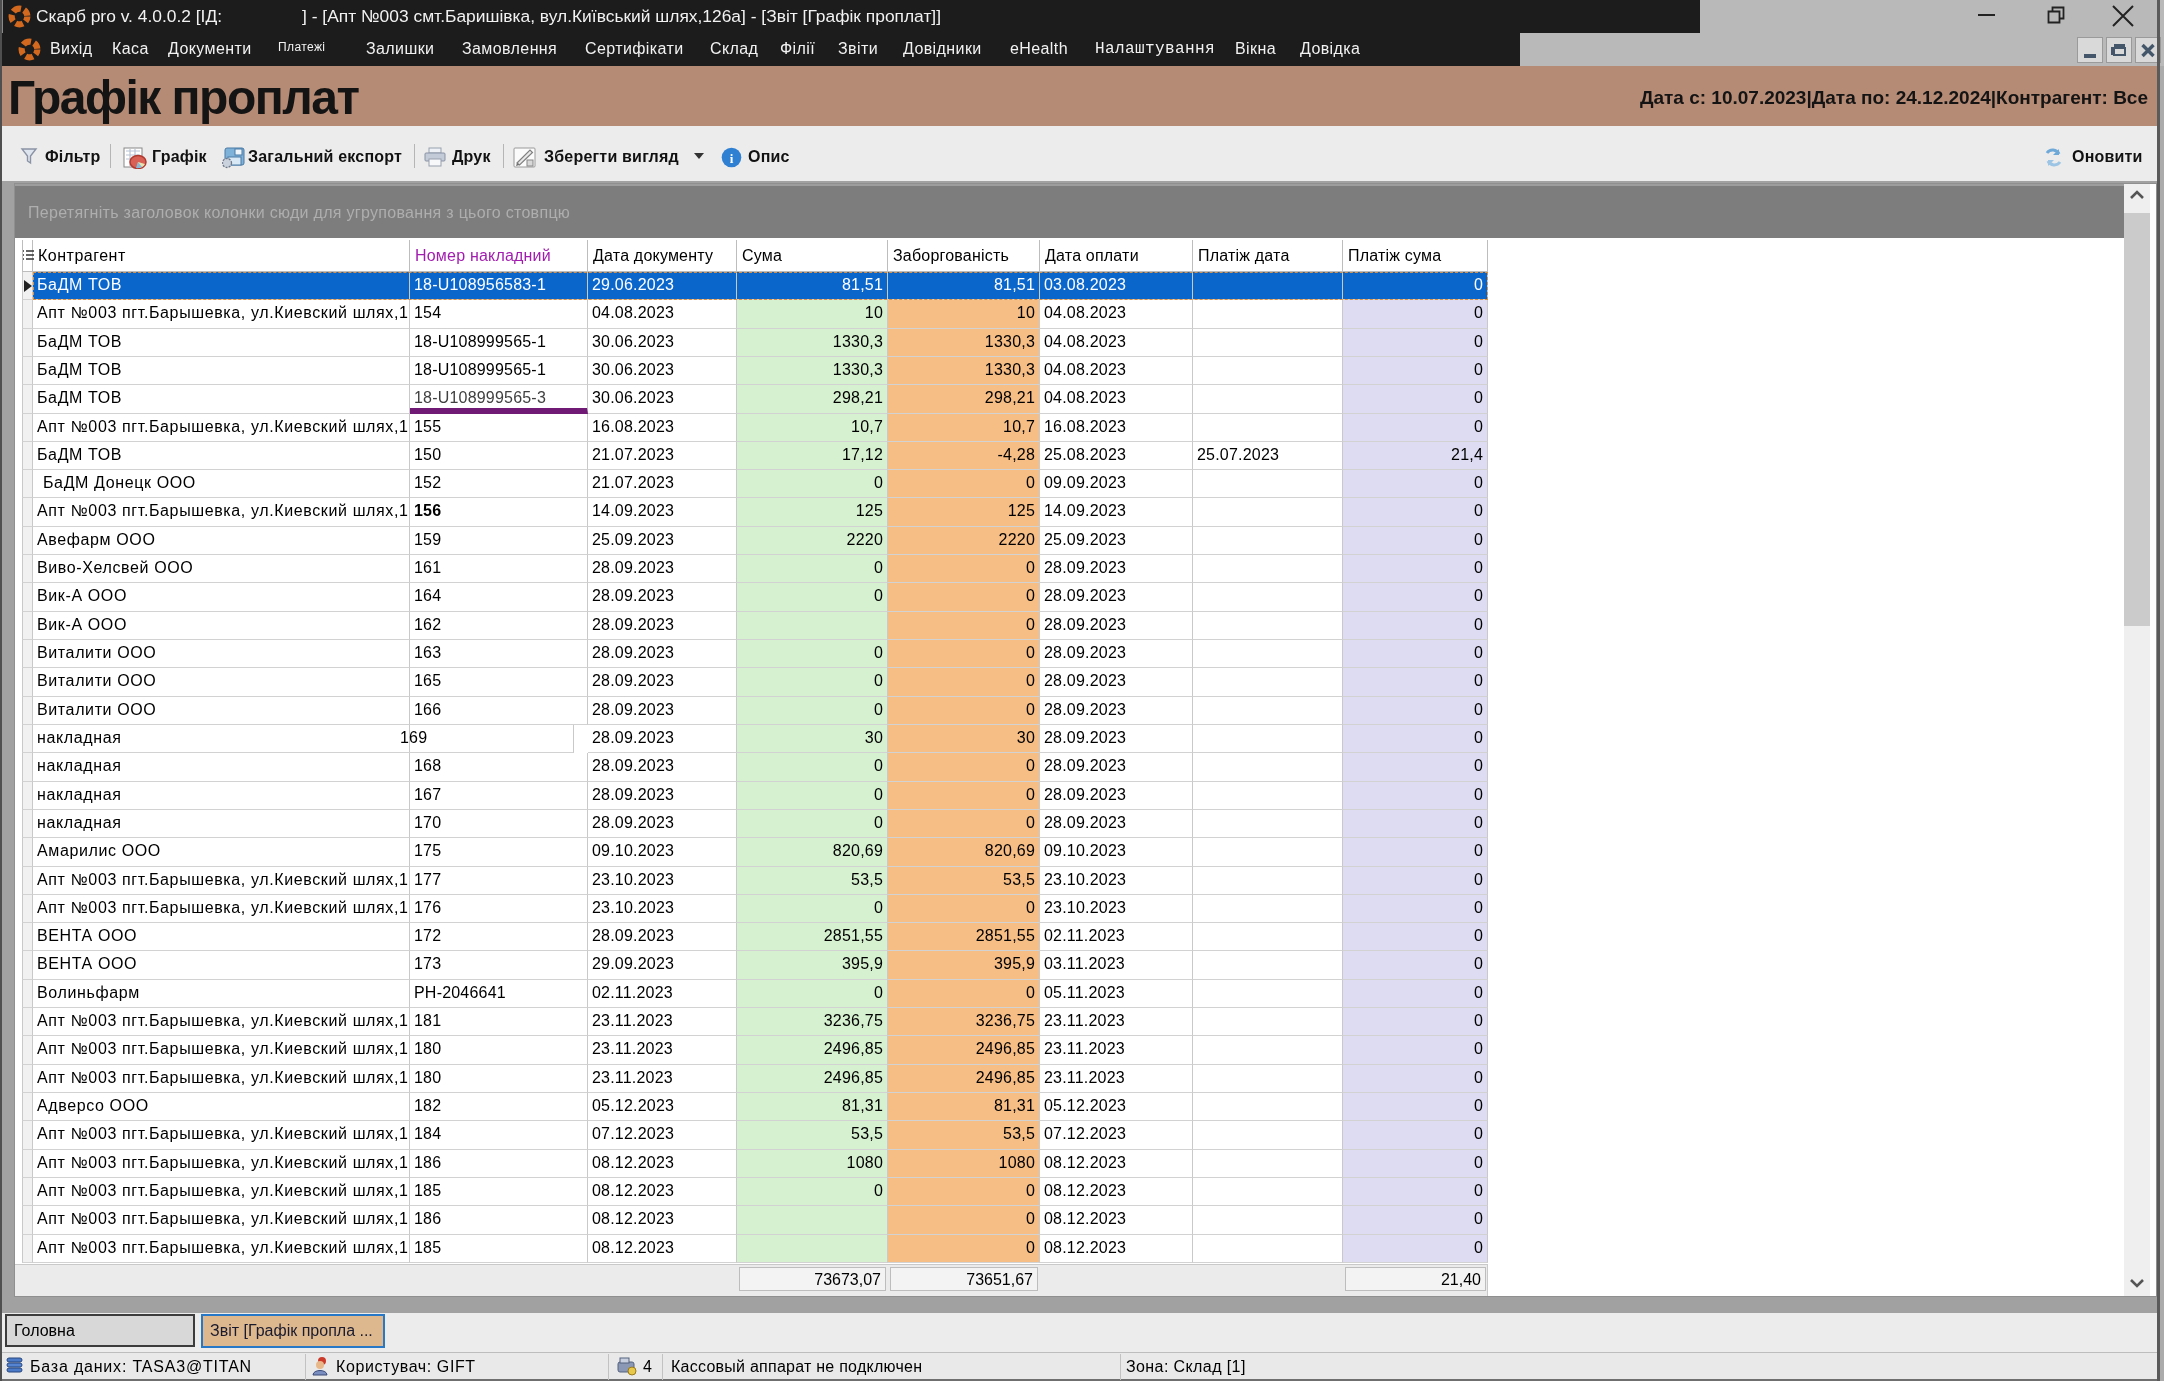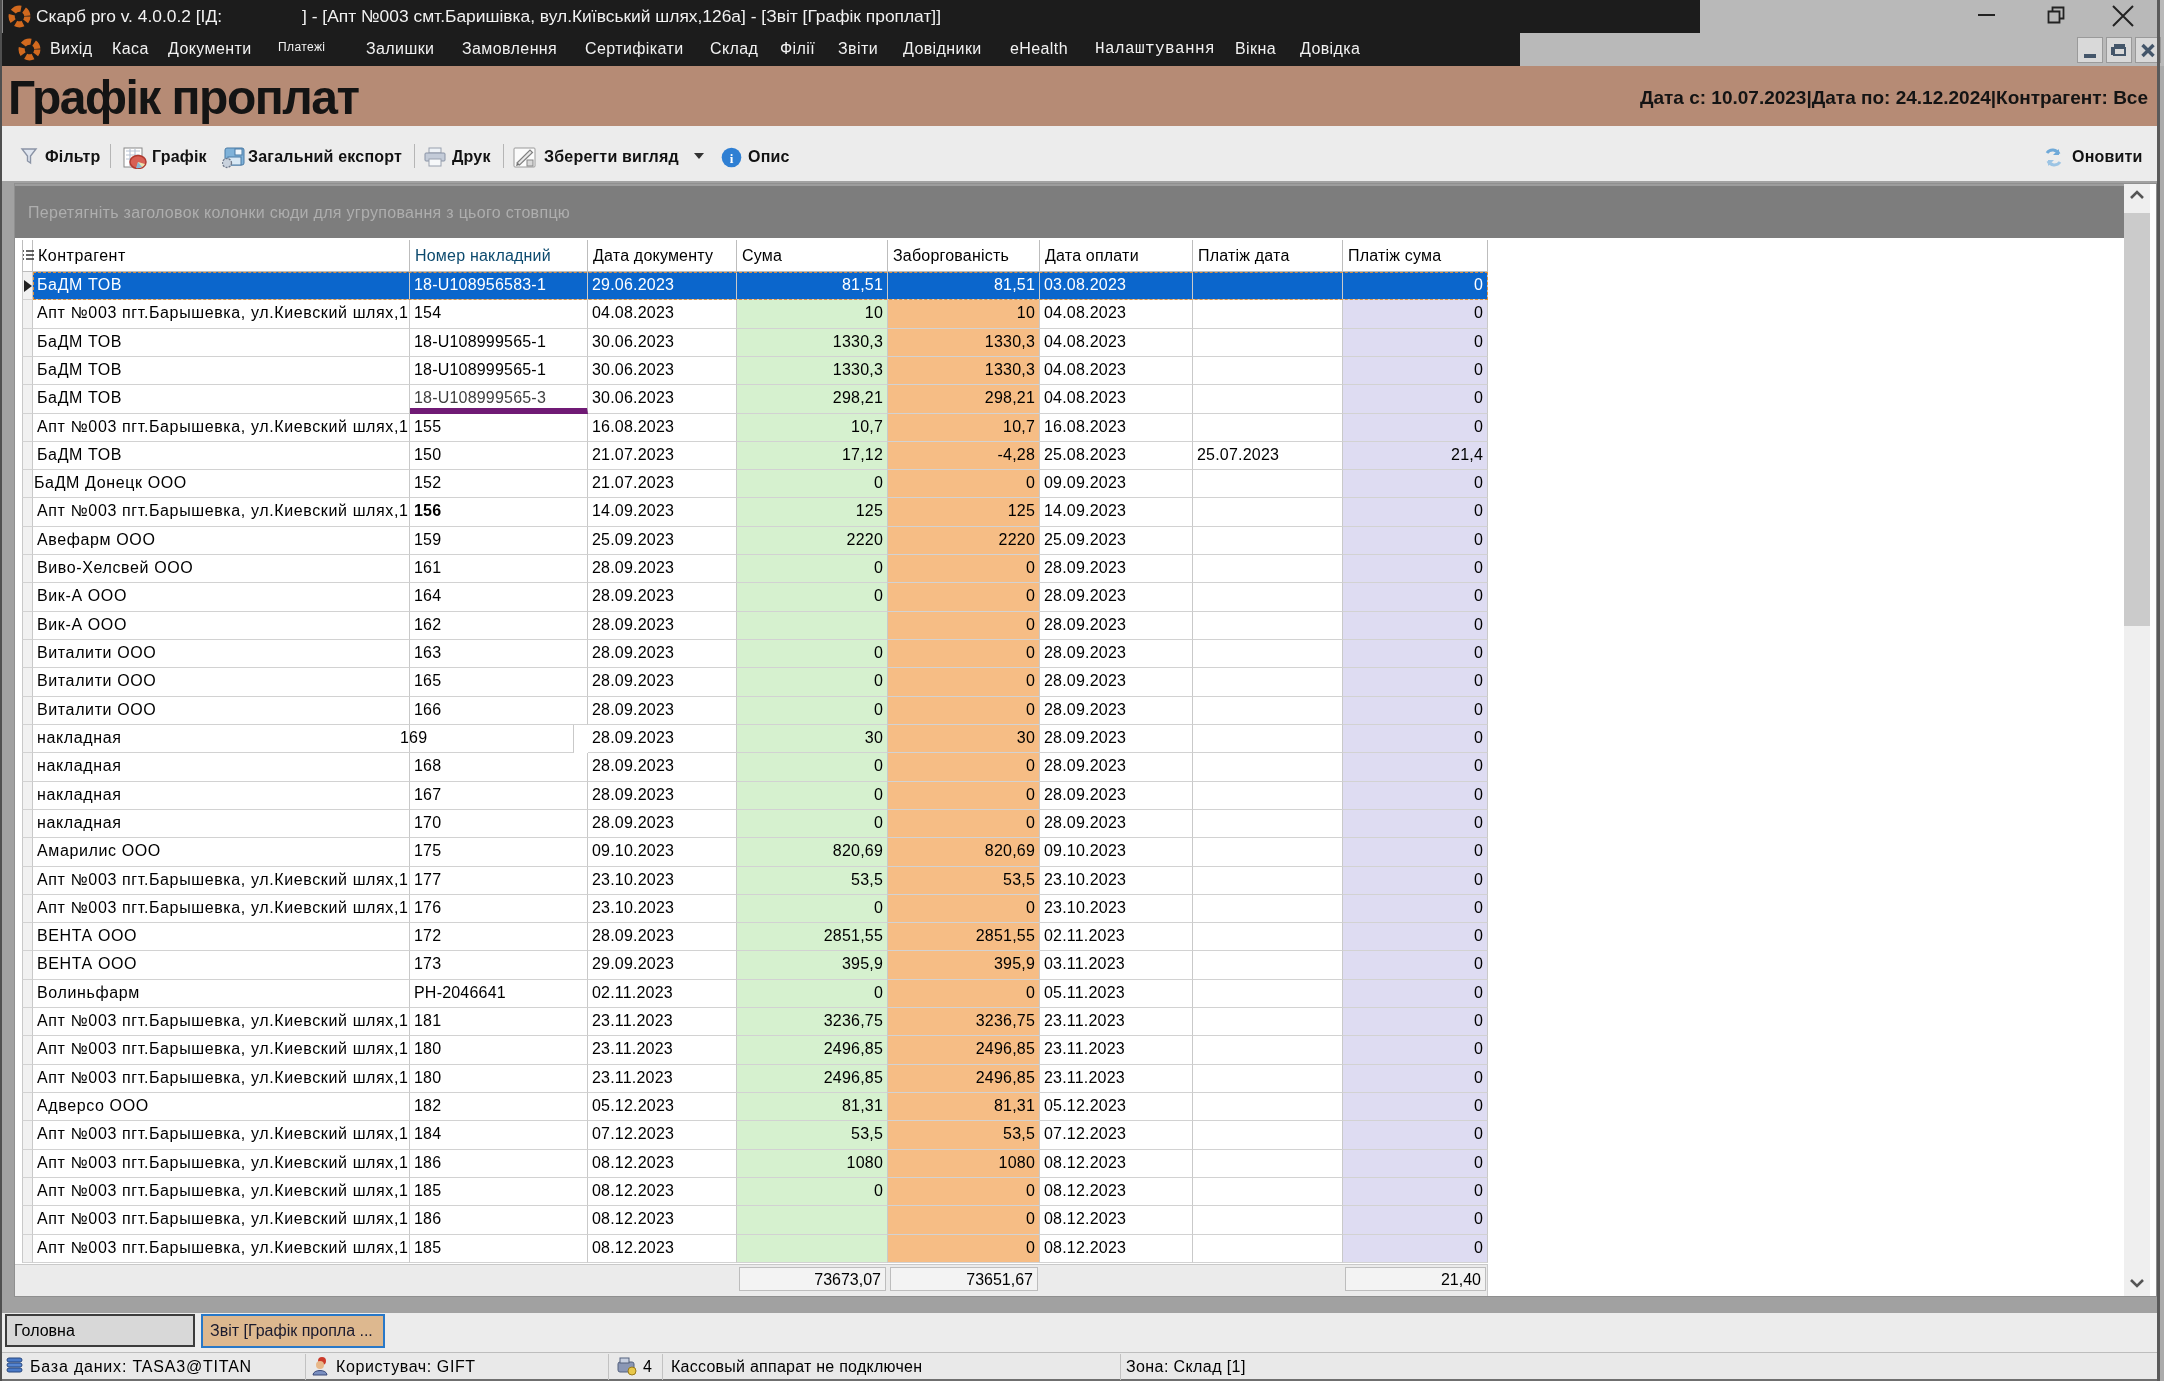--- a/index.html
+++ b/index.html
@@ -116,21 +116,21 @@
   </svg>
 <svg class="abs" style="left:2124px;top:1275px" width="26" height="16" viewBox="0 0 26 16">
     <path d="M7 5 l6 6 l6 -6" stroke="#555" stroke-width="2.6" fill="none"></path>
   </svg>
 <div class="abs" style="left:2124px;top:213px;width:26px;height:413px;background:#cbcbcb;"></div>
 <div class="abs" style="left:15px;top:238px;width:2109px;height:1057px;background:#fff;"></div>
 <div class="abs" style="left:22px;top:240px;width:11px;height:32px;border-right:1px solid #bdbdbd;border-bottom:1px solid #bdbdbd;border-left:1px solid #bdbdbd;"></div>
 <div class="abs" style="left:33px;top:240px;width:377px;height:32px;border-right:1px solid #bdbdbd;border-bottom:1px solid #bdbdbd;"></div>
 <div class="abs" style="left:38px;top:247px;font-size:16px;letter-spacing:0.5px;color:#000;">Контрагент</div>
 <div class="abs" style="left:410px;top:240px;width:178px;height:32px;border-right:1px solid #bdbdbd;border-bottom:1px solid #bdbdbd;"></div>
-<div class="abs" style="left:415px;top:247px;font-size:16px;letter-spacing:0.2px;color:#0c4a6e;">Номер накладний</div>
+<div class="abs" style="left:415px;top:247px;font-size:16px;letter-spacing:0.2px;color:#a21caf;">Номер накладний</div>
 <div class="abs" style="left:588px;top:240px;width:149px;height:32px;border-right:1px solid #bdbdbd;border-bottom:1px solid #bdbdbd;"></div>
 <div class="abs" style="left:593px;top:247px;font-size:16px;letter-spacing:0.2px;color:#000;">Дата документу</div>
 <div class="abs" style="left:737px;top:240px;width:151px;height:32px;border-right:1px solid #bdbdbd;border-bottom:1px solid #bdbdbd;"></div>
 <div class="abs" style="left:742px;top:247px;font-size:16px;letter-spacing:0.2px;color:#000;">Сума</div>
 <div class="abs" style="left:888px;top:240px;width:152px;height:32px;border-right:1px solid #bdbdbd;border-bottom:1px solid #bdbdbd;"></div>
 <div class="abs" style="left:893px;top:247px;font-size:16px;letter-spacing:0.2px;color:#000;">Заборгованість</div>
 <div class="abs" style="left:1040px;top:240px;width:153px;height:32px;border-right:1px solid #bdbdbd;border-bottom:1px solid #bdbdbd;"></div>
 <div class="abs" style="left:1045px;top:247px;font-size:16px;letter-spacing:0.2px;color:#000;">Дата оплати</div>
 <div class="abs" style="left:1193px;top:240px;width:150px;height:32px;border-right:1px solid #bdbdbd;border-bottom:1px solid #bdbdbd;"></div>
 <div class="abs" style="left:1198px;top:247px;font-size:16px;letter-spacing:0.2px;color:#000;">Платіж дата</div>
@@ -201,21 +201,21 @@
 <div style="position:absolute;left:22px;top:442px;width:11px;height:28px;background:#f1f1f1;border-right:1px solid #c9c9c9;border-left:1px solid #c9c9c9;border-bottom:1px solid #d2d2d2;"></div>
 <div style="position:absolute;font-size:16px;letter-spacing:0.2px;color:#000;white-space:pre;overflow:hidden;left:33px;top:442px;width:377px;height:28px;letter-spacing:0.62px;border-right:1px solid #c9c9c9;border-bottom:1px solid #d2d2d2;padding-left:4px;padding-top:4px;">БаДМ ТОВ</div>
 <div style="position:absolute;font-size:16px;letter-spacing:0.2px;color:#000;white-space:pre;overflow:hidden;left:410px;top:442px;width:178px;height:28px;border-right:1px solid #c9c9c9;border-bottom:1px solid #d2d2d2;padding-left:4px;padding-top:4px;">150</div>
 <div style="position:absolute;font-size:16px;letter-spacing:0.2px;color:#000;white-space:pre;overflow:hidden;left:588px;top:442px;width:149px;height:28px;border-right:1px solid #c9c9c9;border-bottom:1px solid #d2d2d2;padding-left:4px;padding-top:4px;">21.07.2023</div>
 <div style="position:absolute;font-size:16px;letter-spacing:0.2px;color:#000;white-space:pre;overflow:hidden;left:737px;top:442px;width:151px;height:28px;border-right:1px solid #c9c9c9;border-bottom:1px solid #d2d2d2;background:#d6f1cf;text-align:right;padding-right:4px;padding-top:4px;">17,12</div>
 <div style="position:absolute;font-size:16px;letter-spacing:0.2px;color:#000;white-space:pre;overflow:hidden;left:888px;top:442px;width:152px;height:28px;border-right:1px solid #c9c9c9;border-bottom:1px solid #d2d2d2;background:#f6bd85;text-align:right;padding-right:4px;padding-top:4px;">-4,28</div>
 <div style="position:absolute;font-size:16px;letter-spacing:0.2px;color:#000;white-space:pre;overflow:hidden;left:1040px;top:442px;width:153px;height:28px;border-right:1px solid #c9c9c9;border-bottom:1px solid #d2d2d2;padding-left:4px;padding-top:4px;">25.08.2023</div>
 <div style="position:absolute;font-size:16px;letter-spacing:0.2px;color:#000;white-space:pre;overflow:hidden;left:1193px;top:442px;width:150px;height:28px;border-right:1px solid #c9c9c9;border-bottom:1px solid #d2d2d2;padding-left:4px;padding-top:4px;">25.07.2023</div>
 <div style="position:absolute;font-size:16px;letter-spacing:0.2px;color:#000;white-space:pre;overflow:hidden;left:1343px;top:442px;width:145px;height:28px;border-right:1px solid #c9c9c9;border-bottom:1px solid #d2d2d2;background:#dedcf2;text-align:right;padding-right:4px;padding-top:4px;">21,4</div>
 <div style="position:absolute;left:22px;top:470px;width:11px;height:28px;background:#f1f1f1;border-right:1px solid #c9c9c9;border-left:1px solid #c9c9c9;border-bottom:1px solid #d2d2d2;"></div>
-<div style="position:absolute;font-size:16px;letter-spacing:0.2px;color:#000;white-space:pre;overflow:hidden;left:33px;top:470px;width:377px;height:28px;letter-spacing:0.62px;border-right:1px solid #c9c9c9;border-bottom:1px solid #d2d2d2;padding-left:1px;padding-top:4px;">БаДМ Донецк ООО</div>
+<div style="position:absolute;font-size:16px;letter-spacing:0.2px;color:#000;white-space:pre;overflow:hidden;left:33px;top:470px;width:377px;height:28px;letter-spacing:0.62px;border-right:1px solid #c9c9c9;border-bottom:1px solid #d2d2d2;padding-left:10px;padding-top:4px;">БаДМ Донецк ООО</div>
 <div style="position:absolute;font-size:16px;letter-spacing:0.2px;color:#000;white-space:pre;overflow:hidden;left:410px;top:470px;width:178px;height:28px;border-right:1px solid #c9c9c9;border-bottom:1px solid #d2d2d2;padding-left:4px;padding-top:4px;">152</div>
 <div style="position:absolute;font-size:16px;letter-spacing:0.2px;color:#000;white-space:pre;overflow:hidden;left:588px;top:470px;width:149px;height:28px;border-right:1px solid #c9c9c9;border-bottom:1px solid #d2d2d2;padding-left:4px;padding-top:4px;">21.07.2023</div>
 <div style="position:absolute;font-size:16px;letter-spacing:0.2px;color:#000;white-space:pre;overflow:hidden;left:737px;top:470px;width:151px;height:28px;border-right:1px solid #c9c9c9;border-bottom:1px solid #d2d2d2;background:#d6f1cf;text-align:right;padding-right:4px;padding-top:4px;">0</div>
 <div style="position:absolute;font-size:16px;letter-spacing:0.2px;color:#000;white-space:pre;overflow:hidden;left:888px;top:470px;width:152px;height:28px;border-right:1px solid #c9c9c9;border-bottom:1px solid #d2d2d2;background:#f6bd85;text-align:right;padding-right:4px;padding-top:4px;">0</div>
 <div style="position:absolute;font-size:16px;letter-spacing:0.2px;color:#000;white-space:pre;overflow:hidden;left:1040px;top:470px;width:153px;height:28px;border-right:1px solid #c9c9c9;border-bottom:1px solid #d2d2d2;padding-left:4px;padding-top:4px;">09.09.2023</div>
 <div style="position:absolute;font-size:16px;letter-spacing:0.2px;color:#000;white-space:pre;overflow:hidden;left:1193px;top:470px;width:150px;height:28px;border-right:1px solid #c9c9c9;border-bottom:1px solid #d2d2d2;padding-left:4px;padding-top:4px;"></div>
 <div style="position:absolute;font-size:16px;letter-spacing:0.2px;color:#000;white-space:pre;overflow:hidden;left:1343px;top:470px;width:145px;height:28px;border-right:1px solid #c9c9c9;border-bottom:1px solid #d2d2d2;background:#dedcf2;text-align:right;padding-right:4px;padding-top:4px;">0</div>
 <div style="position:absolute;left:22px;top:498px;width:11px;height:29px;background:#f1f1f1;border-right:1px solid #c9c9c9;border-left:1px solid #c9c9c9;border-bottom:1px solid #d2d2d2;"></div>
 <div style="position:absolute;font-size:16px;letter-spacing:0.2px;color:#000;white-space:pre;overflow:hidden;left:33px;top:498px;width:377px;height:29px;letter-spacing:0.62px;border-right:1px solid #c9c9c9;border-bottom:1px solid #d2d2d2;padding-left:4px;padding-top:4px;">Апт №003 пгт.Барышевка, ул.Киевский шлях,1</div>
 <div style="position:absolute;font-size:16px;letter-spacing:0.2px;color:#000;white-space:pre;overflow:hidden;left:410px;top:498px;width:178px;height:29px;border-right:1px solid #c9c9c9;border-bottom:1px solid #d2d2d2;padding-left:4px;padding-top:4px;font-weight:bold;">156</div>

